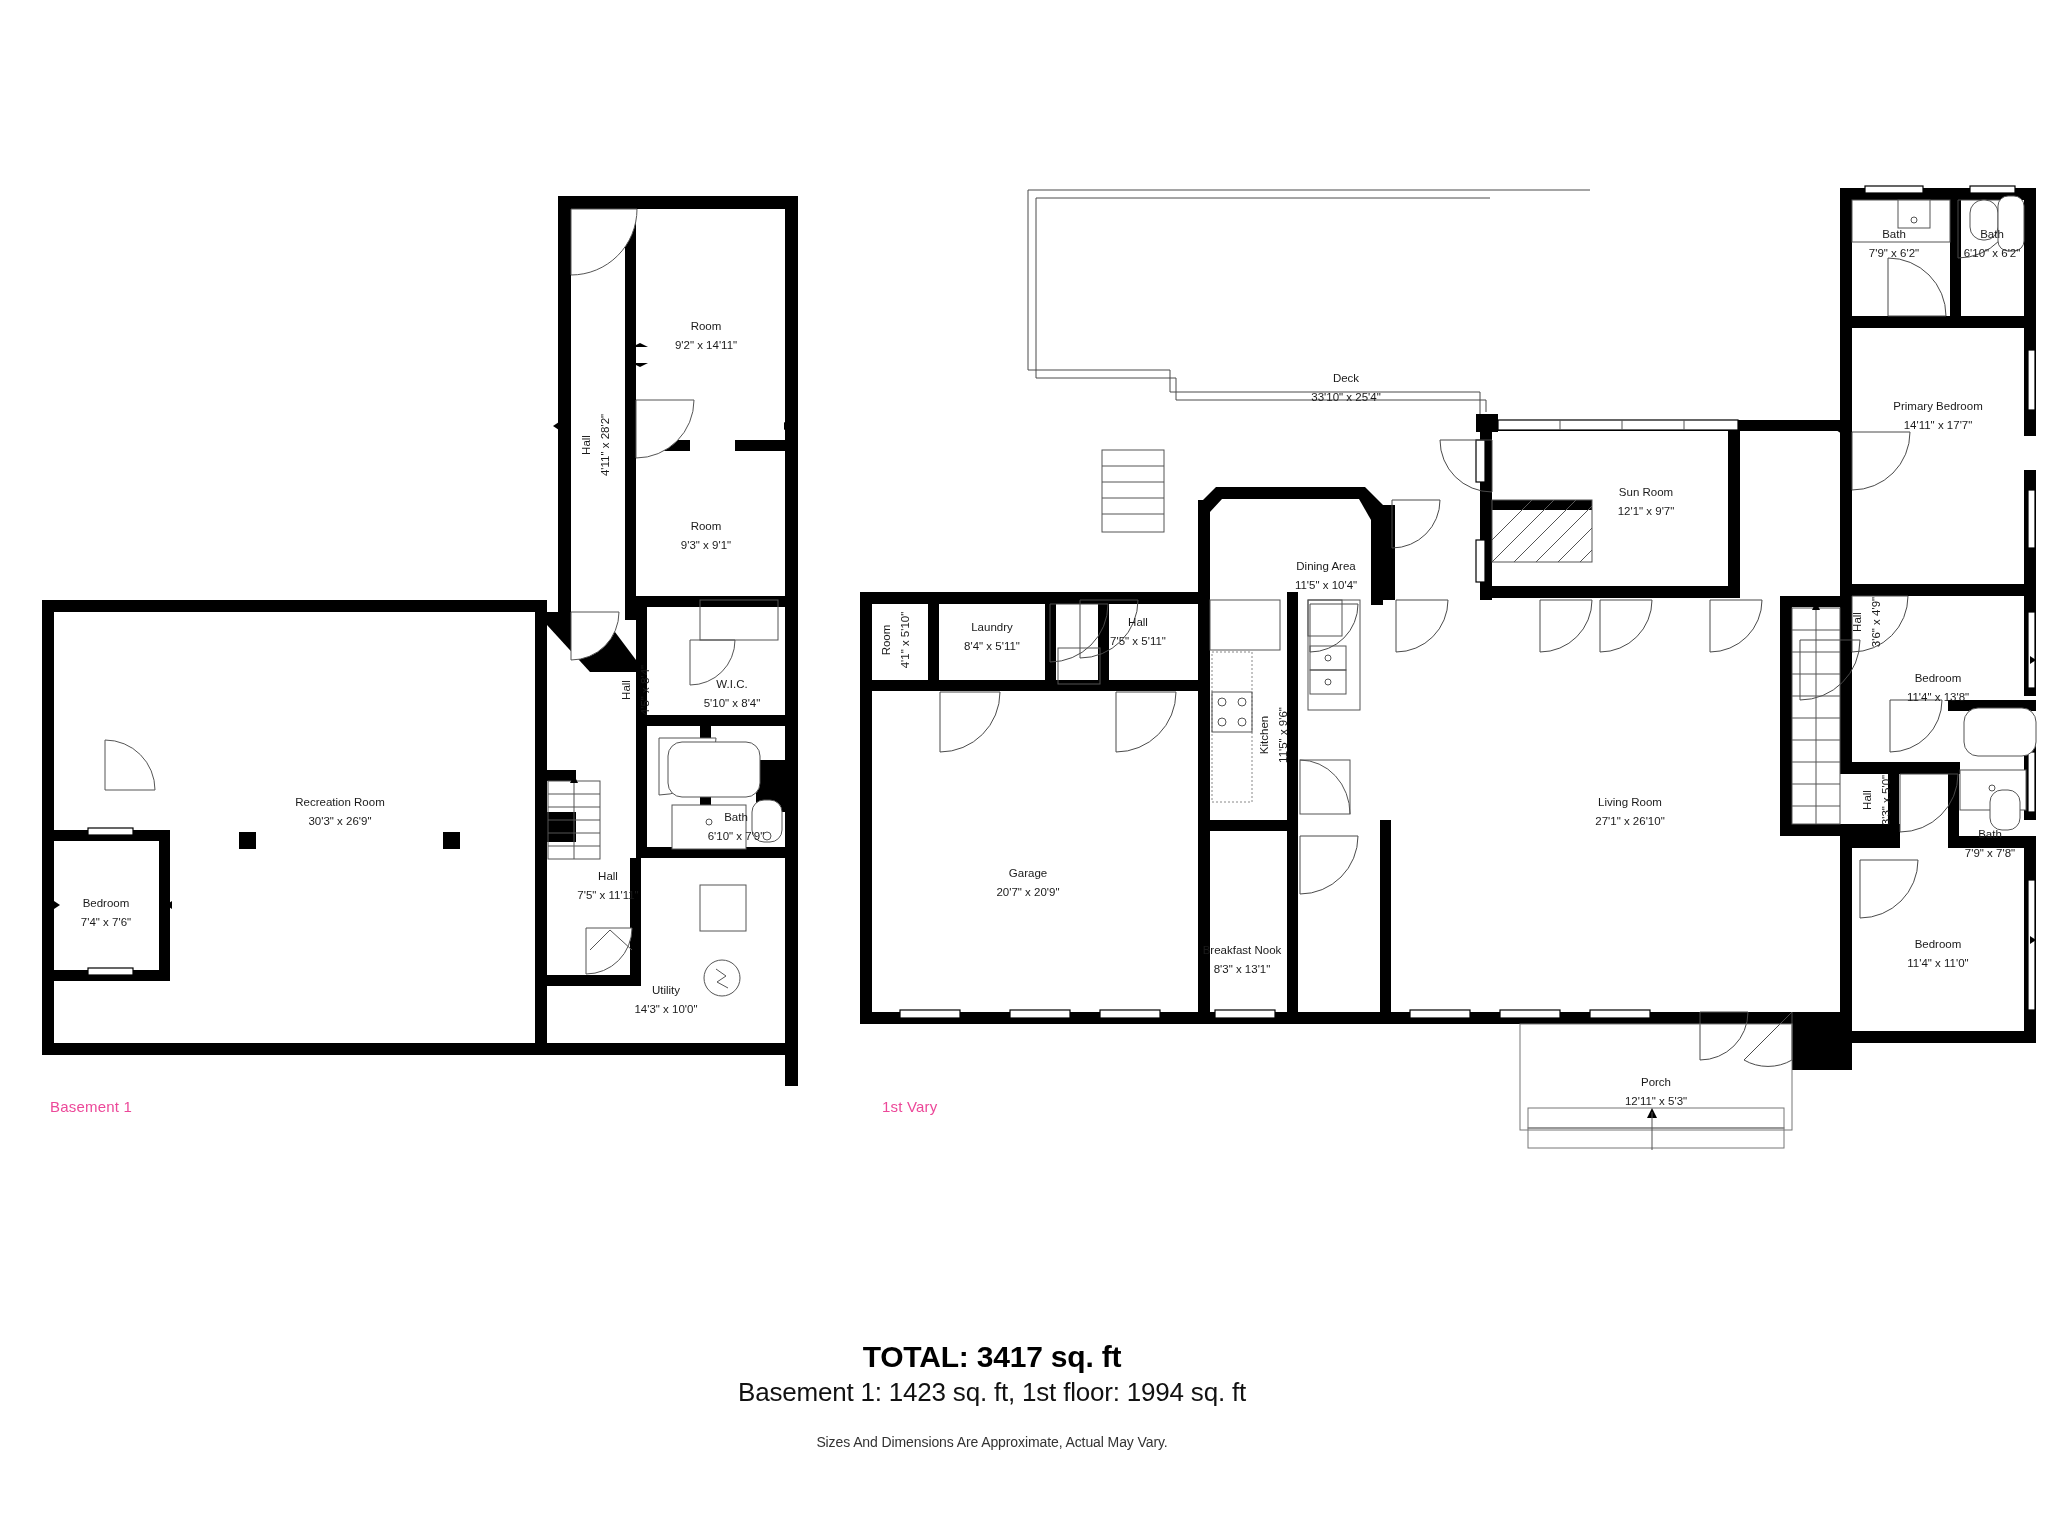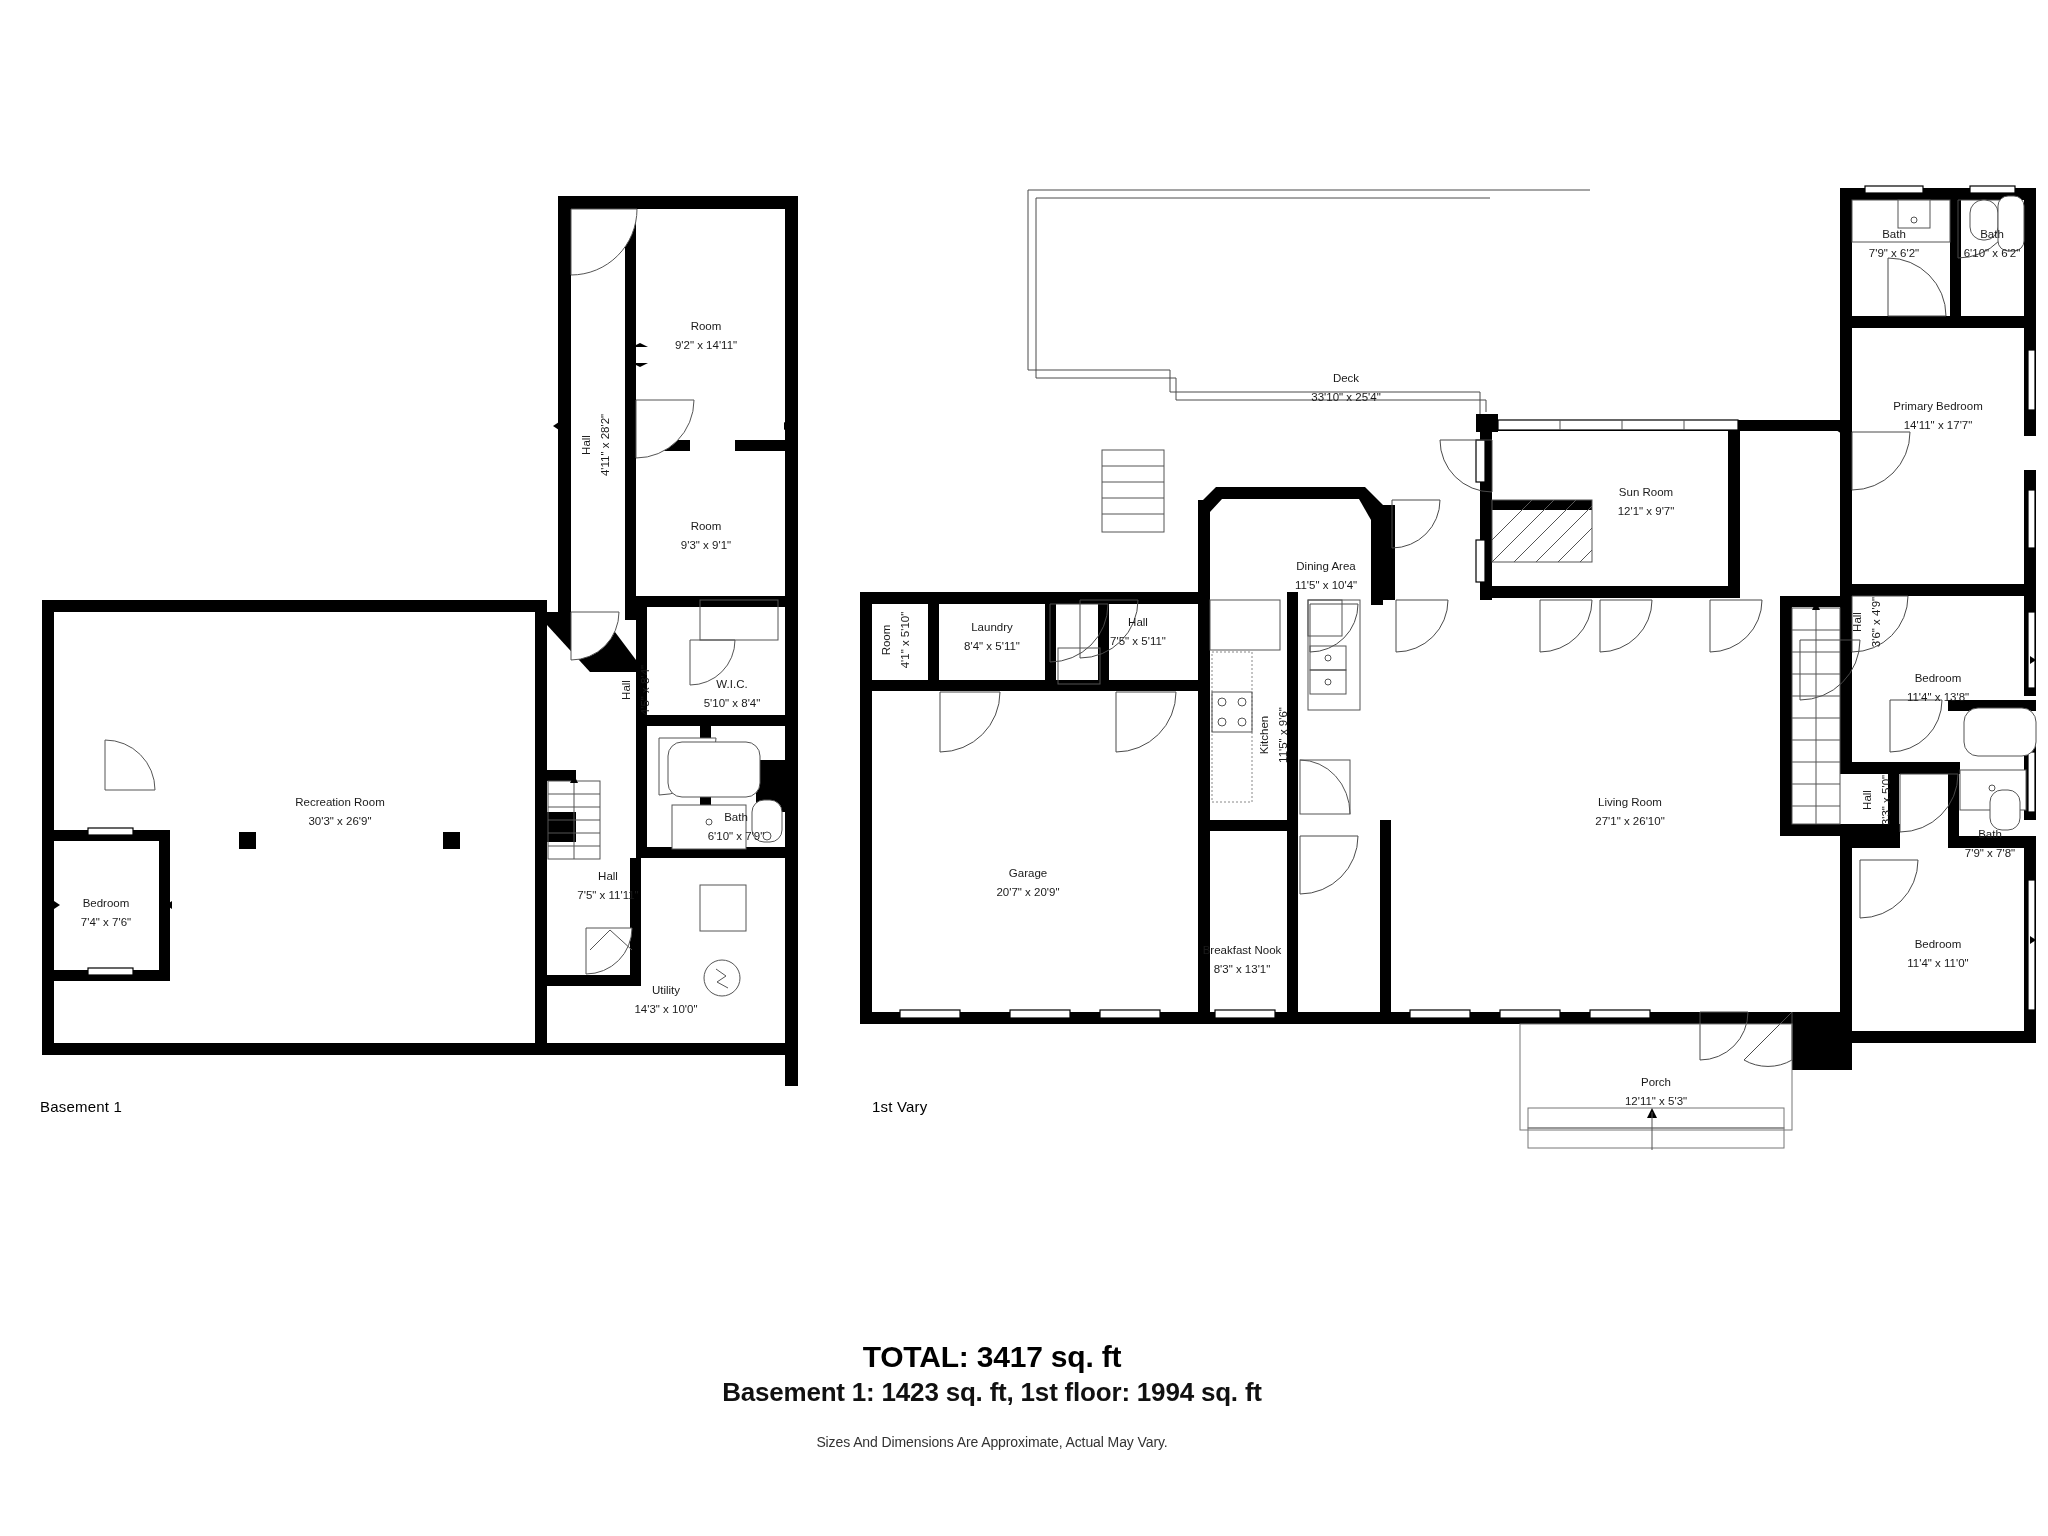--- a/index.html
+++ b/index.html
@@ -2,26 +2,26 @@
 <html><head>
 <meta charset="utf-8">
 <style>
   html,body{margin:0;padding:0;background:#ffffff;}
   body{width:2048px;height:1536px;font-family:"Liberation Sans",sans-serif;color:#1a1a1a;overflow:hidden;}
   #stage{position:relative;width:2048px;height:1536px;background:#fff;}
   svg{display:block;}
   .plan{position:absolute;}
   #basement-plan{left:0px;top:0px;}
   #first-floor-plan{left:840px;top:0px;}
-  .floor-caption{position:absolute;font-size:15px;color:#000000;letter-spacing:.2px;}
+  .floor-caption{position:absolute;font-size:15px;color:#ec4899;letter-spacing:.2px;margin-left:10px;}
   #basement-caption{left:40px;top:1098px;}
   #firstfloor-caption{left:872px;top:1098px;}
   .summary{position:absolute;left:0;top:1338px;width:1984px;text-align:center;}
   .summary .total{font-size:30px;font-weight:bold;color:#000;letter-spacing:-0.2px;line-height:1.28;}
-  .summary .detail{font-size:26px;color:#111;line-height:1.30;letter-spacing:-0.2px;font-weight:bold;}
+  .summary .detail{font-size:26px;color:#111;line-height:1.30;letter-spacing:-0.2px;}
   .summary .disclaimer{font-size:14px;color:#333;margin-top:24px;letter-spacing:-0.1px;}
   text{font-family:"Liberation Sans",sans-serif;fill:#1a1a1a;}
   .rmname{font-size:11.5px;text-anchor:middle;}
   .rmdim{font-size:11.5px;text-anchor:middle;}
   .wall{fill:#000;}
   .thin{fill:none;stroke:#4a4a4a;stroke-width:1;}
   .thin2{fill:none;stroke:#777;stroke-width:1;}
   .fix{fill:#fff;stroke:#555;stroke-width:1;}
   .fixl{fill:none;stroke:#555;stroke-width:1;}
   .win{fill:#fff;stroke:#000;stroke-width:1.2;}

